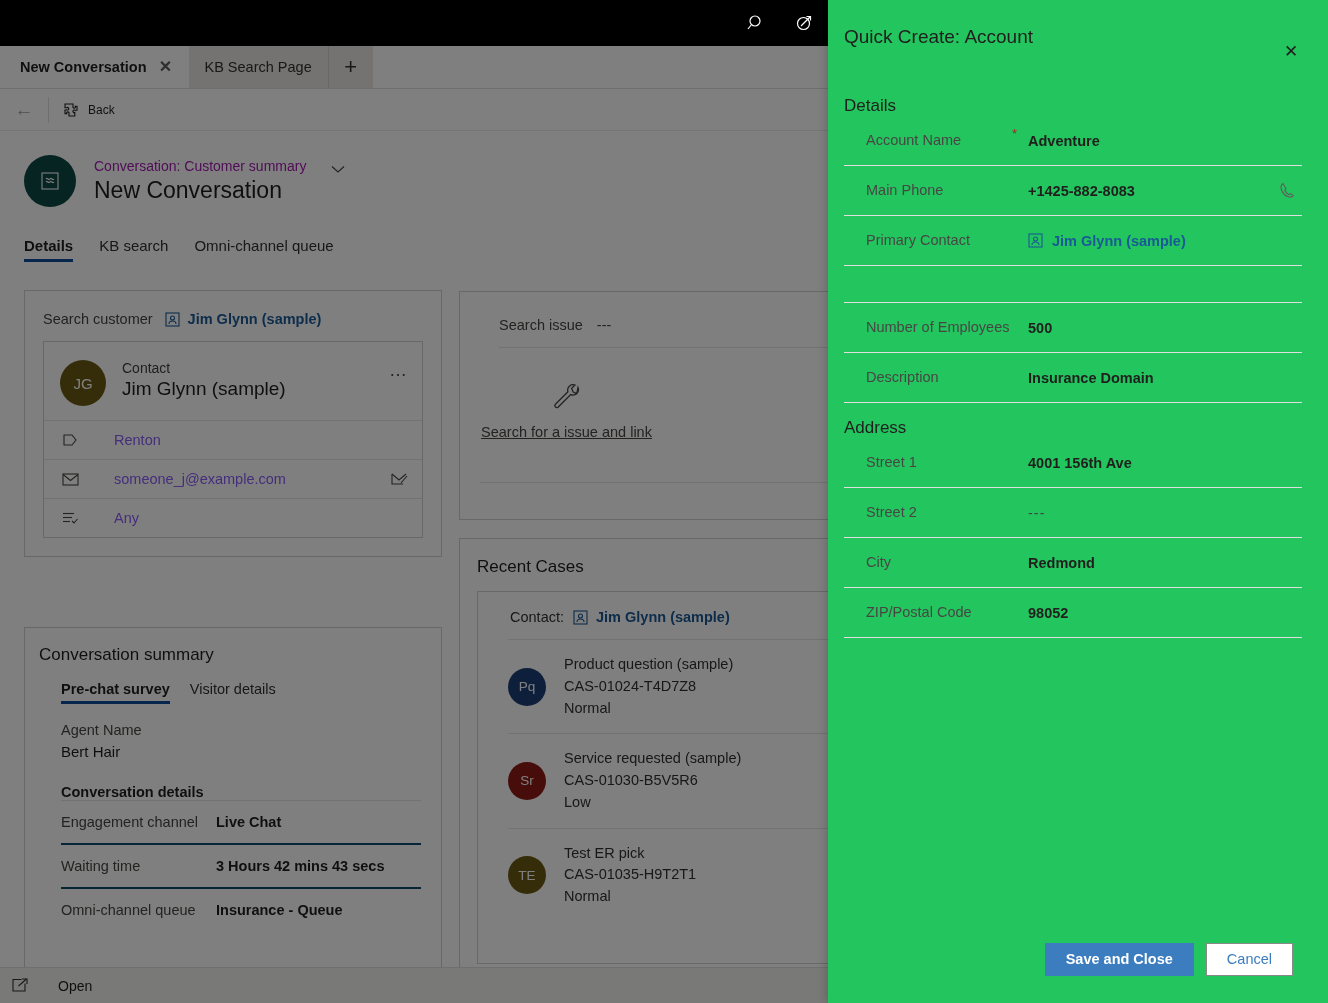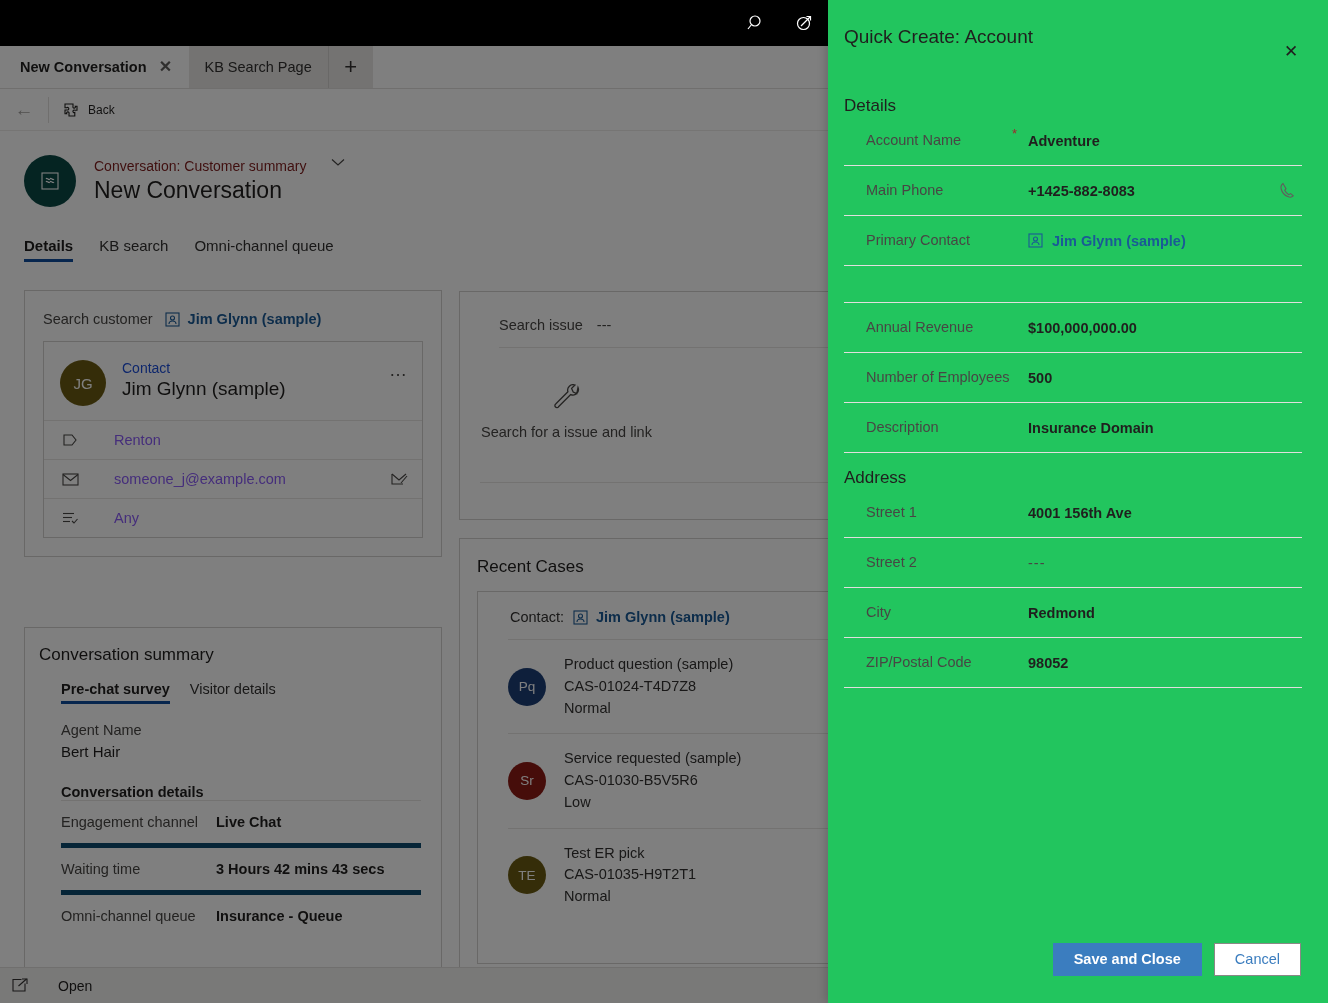--- a/index.html
+++ b/index.html
@@ -82,22 +82,22 @@
     position: absolute; left: 0; top: 131px; width: 1328px; height: 100px;
     background: #ffffff; display: flex; align-items: center; padding-left: 24px;
   }
   .rec-avatar {
     width: 52px; height: 52px; border-radius: 50%;
     background: #0b4845; color: #ffffff;
     display: flex; align-items: center; justify-content: center;
   }
   .rec-text { margin-left: 18px; }
   .rec-sub {
-    font-size: 14px; color: #7f1d1d;
-    display: flex; align-items: flex-start; gap: 25px;
+    font-size: 14px; color: #a21caf;
+    display: flex; align-items: flex-end; gap: 25px;
   }
   .rec-title { font-size: 23px; color: #201f1e; margin-top: 3px; font-weight: 400; }
 
   
   .tabrow {
     position: absolute; left: 0; top: 237px; width: 1328px; height: 40px;
     display: flex; align-items: flex-start; gap: 26px; padding-left: 24px;
     background: #ffffff;
   }
   .ftab { font-size: 15px; color: #323130; padding-bottom: 8px; position: relative; }
@@ -128,21 +128,21 @@
     margin: 0 18px 18px 18px; border: 1px solid #d2d0ce;
   }
   .contact-head { display: flex; align-items: flex-start; padding: 18px 14px 14px 16px; }
   .contact-av {
     width: 46px; height: 46px; border-radius: 50%;
     background: #6b5b12; color: #ffffff;
     display: flex; align-items: center; justify-content: center;
     font-size: 15px; font-weight: 500;
   }
   .contact-meta { margin-left: 16px; flex: 1; }
-  .contact-kind { font-size: 14px; color: #1d4ed8; }
+  .contact-kind { font-size: 14px; color: #404040; }
   .contact-name { font-size: 19px; color: #201f1e; margin-top: 2px; }
   .dots { color: #484644; font-size: 18px; letter-spacing: 1px; }
   .c-row {
     display: flex; align-items: center; gap: 34px;
     padding: 11px 14px 11px 16px;
     border-top: 1px solid #e6e4e2;
     font-size: 14.5px; color: #8b5cf6;
   }
   .c-row .ico { width: 20px; color: #484644; display: flex; justify-content: center; }
   .c-row .val { flex: 1; }
@@ -158,37 +158,38 @@
   .subtab.active::after {
     content: ""; position: absolute; left: 0; right: 0; bottom: 0;
     height: 3px; background: #0f4c9c;
   }
   .agent-block { padding: 18px 0 0 36px; }
   .agent-lbl { font-size: 14.5px; color: #484644; }
   .agent-val { font-size: 15px; color: #201f1e; margin-top: 5px; }
   .conv-det-h { font-size: 14.5px; font-weight: 600; color: #201f1e; padding: 24px 0 0 36px; }
   .kv {
     display: flex; margin: 0 20px 0 36px;
-    border-top: 5px solid #0c4a6e; padding: 13px 0;
+    border-top: 2px solid #0c4a6e; padding: 13px 0;
     font-size: 14.5px;
   }
   .kv .k { width: 155px; color: #484644; }
   .kv .v { color: #201f1e; font-weight: 600; }
   .kv.first { border-top: 1px solid #e6e4e2; margin-top: 0; }
 
   
   .col-mid { position: absolute; left: 459px; top: 291px; width: 430px; }
   .issue-card { border: 1px solid #d2d0ce; background: #ffffff; height: 229px; position: relative; }
   .issue-row { display: flex; align-items: center; gap: 14px; padding: 25px 0 0 39px; font-size: 14.5px; }
   .issue-sep { border-top: 1px solid #e6e4e2; margin: 14px 20px 0 39px; }
   .issue-empty {
     position: absolute; left: 0; right: 0; top: 92px;
     display: flex; flex-direction: column; align-items: center; gap: 14px;
     color: #484644; font-size: 14.5px;
     padding-right: 215px;
+    text-decoration: underline;
   }
   .issue-bottom-sep { position: absolute; left: 20px; right: 0; bottom: 36px; border-top: 1px solid #e6e4e2; }
 
   .cases-card {
     position: absolute; left: 459px; top: 538px; width: 430px; height: 441px;
     border: 1px solid #d2d0ce; background: #ffffff;
   }
   .cases-title { font-size: 17px; color: #201f1e; padding: 18px 0 0 17px; }
   .cases-inner { margin: 14px 0 0 17px; border: 1px solid #d2d0ce; border-right: none; height: 373px; }
   .cases-contact {
@@ -261,21 +262,21 @@
     flex: 1; font-size: 14.5px; color: #201f1e; font-weight: 600;
   }
   .p-field .f-val.muted { color: #484644; font-weight: 400; letter-spacing: 1px; }
   .p-field .f-val.linkval {
     color: #1a5a96; display: inline-flex; align-items: center; gap: 9px;
   }
   .p-field .f-act { width: 30px; display: flex; justify-content: center; color: #605e5c; }
   .p-footer {
     position: absolute; left: 0; bottom: 0; width: 500px; height: 88px;
     display: flex; align-items: center; justify-content: flex-end; gap: 12px;
-    padding-right: 27px;
+    padding-right: 35px;
   }
   .btn-primary {
     background: #3b7dbf; color: #ffffff; border: 1px solid #3b7dbf;
     font-size: 14.5px; padding: 0 20px; height: 33px;
     display: flex; align-items: center; cursor: pointer;
     font-family: "Liberation Sans", sans-serif; font-weight: 600;
   }
   .btn-secondary {
     background: #ffffff; color: #3b7dbf; border: 1px solid #8a8886;
     font-size: 14.5px; padding: 0 20px; height: 33px;
@@ -575,25 +576,20 @@
         <span>Jim Glynn (sample)</span>
       </div>
     </div>
 
     <div class="p-field nolabelgap">
       <div class="f-lbl"></div>
       <div class="f-req"></div>
       <div class="f-val"></div>
     </div>
 
-    <div class="p-field">
-      <div class="f-lbl">Annual Revenue</div>
-      <div class="f-req"></div>
-      <div class="f-val">$100,000,000.00</div>
-    </div>
 
     <div class="p-field">
       <div class="f-lbl">Number of Employees</div>
       <div class="f-req"></div>
       <div class="f-val">500</div>
     </div>
 
     <div class="p-field">
       <div class="f-lbl">Description</div>
       <div class="f-req"></div>

